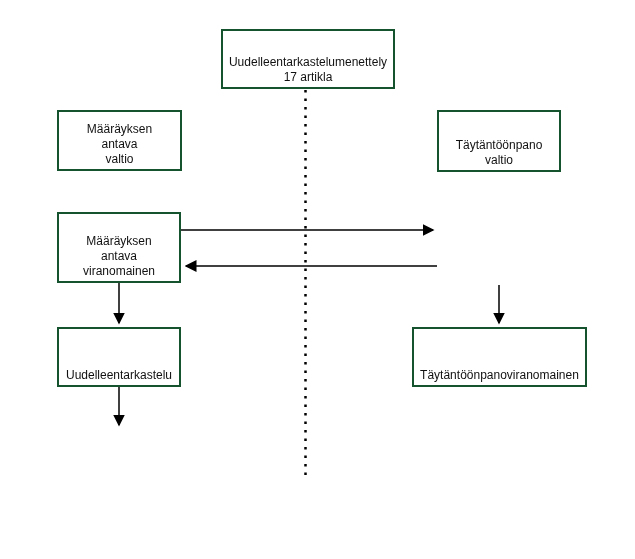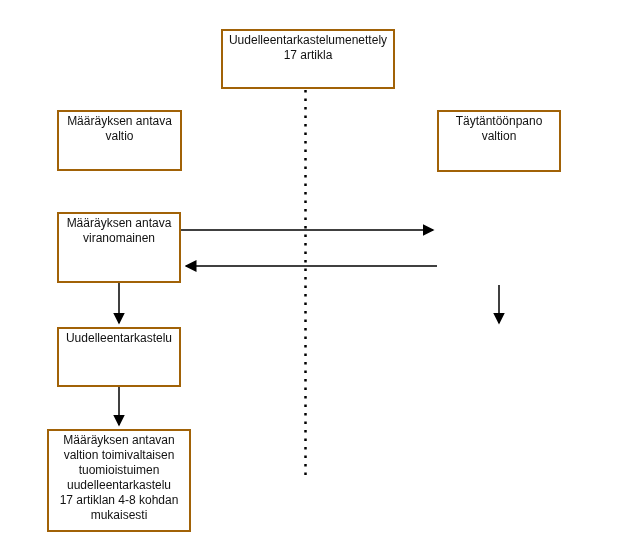--- a/index.html
+++ b/index.html
@@ -20,27 +20,27 @@
   .connectors {
     position: absolute;
     left: 0;
     top: 0;
     width: 635px;
     height: 559px;
   }
   .node {
     position: absolute;
     box-sizing: border-box;
-    border: 2px solid #a16207;
+    border: 2px solid #14532d;
     background: #ffffff;
     display: flex;
-    align-items: flex-start;
+    align-items: flex-end;
     justify-content: center;
     text-align: center;
-    padding: 2px 3px;
+    padding: 2px 18px;
   }
   .node-label {
     font-size: 12px;
     line-height: 15px;
     color: #111111;
     white-space: pre-line;
   }
 </style>
 </head>
 <body>
@@ -72,36 +72,31 @@
 17 artikla</span>
   </div>
 
   <div class="node" style="left:57px; top:110px; width:125px; height:61px;">
     <span class="node-label">Määräyksen antava
 valtio</span>
   </div>
 
   <div class="node" style="left:437px; top:110px; width:124px; height:62px;">
     <span class="node-label">Täytäntöönpano
-valtion</span>
+valtio</span>
   </div>
 
   <div class="node" style="left:57px; top:212px; width:124px; height:71px;">
     <span class="node-label">Määräyksen antava
 viranomainen</span>
   </div>
 
 
   <div class="node" style="left:57px; top:327px; width:124px; height:60px;">
     <span class="node-label">Uudelleentarkastelu</span>
   </div>
 
+  <div class="node" style="left:412px; top:327px; width:175px; height:60px;">
+    <span class="node-label">Täytäntöönpanoviranomainen</span>
+  </div>
 
-  <div class="node" style="left:47px; top:429px; width:144px; height:103px;">
-    <span class="node-label">Määräyksen antavan
-valtion toimivaltaisen
-tuomioistuimen
-uudelleentarkastelu
-17 artiklan 4-8 kohdan
-mukaisesti</span>
-  </div>
 
 </div>
 
 </body></html>

